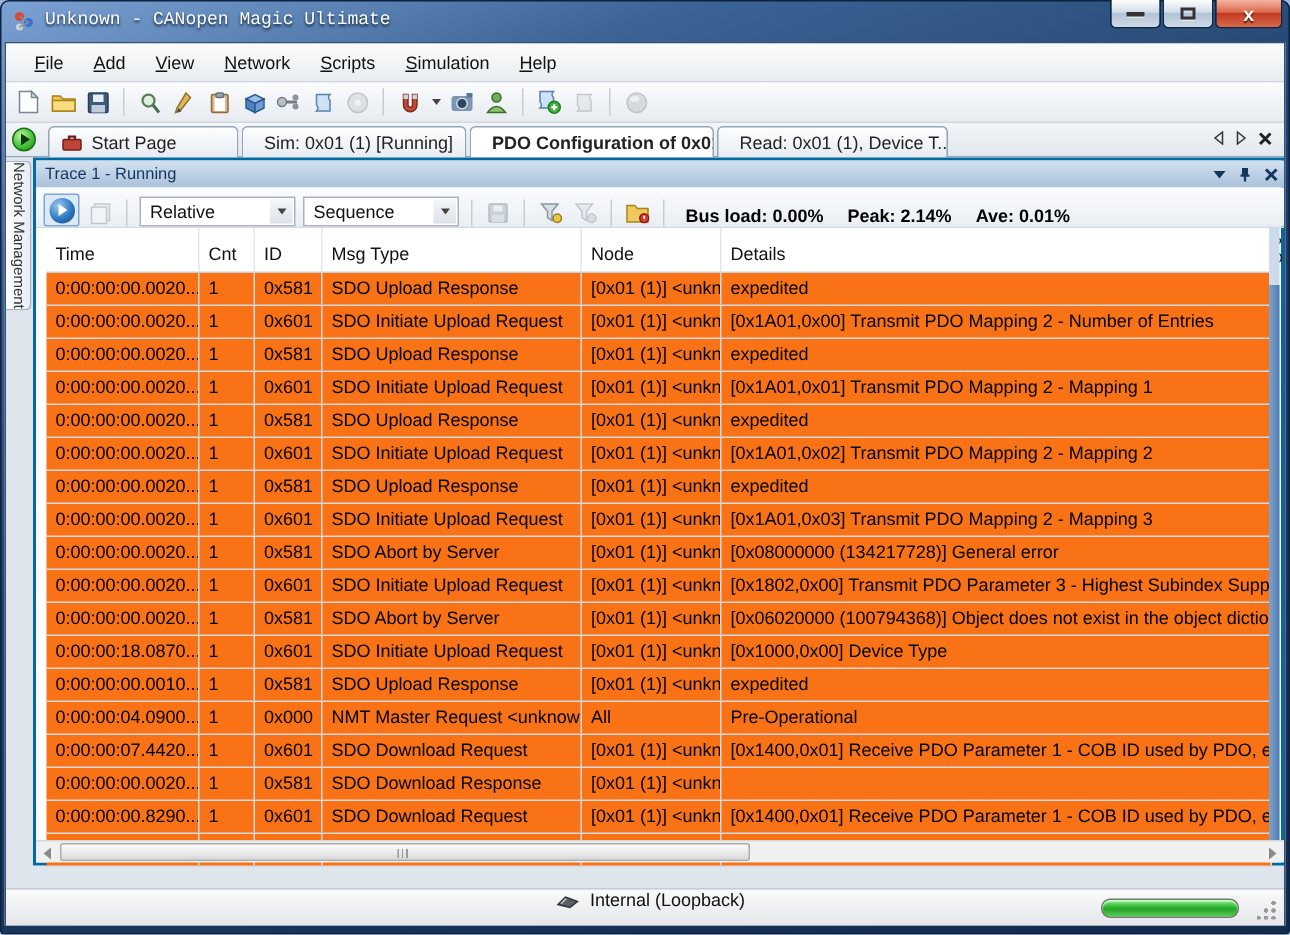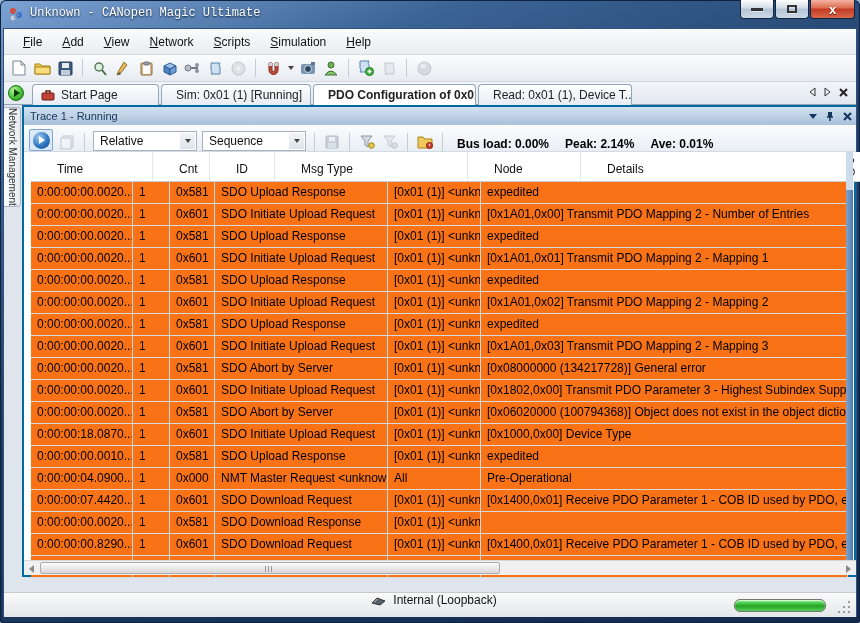--- a/index.html
+++ b/index.html
@@ -54,21 +54,21 @@
   .trace-toolbar{position:absolute;left:0;top:18px;width:832px;height:27px;background:linear-gradient(180deg,#fbfcfe,#e9eef4);border-bottom:1px solid #d4dae1;display:flex;align-items:flex-end;padding-left:5px;gap:5px;}
   .play-wrap{width:24px;height:22px;border:1px solid #7ea6d8;background:#dcE9f7;border-radius:2px;display:flex;align-items:center;justify-content:center;}
   .play{width:17px;height:17px;border-radius:50%;background:radial-gradient(circle at 35% 30%,#9cc8f0,#2f78c2 55%,#14477e 100%);display:flex;align-items:center;justify-content:center;}
   .play-tri{width:0;height:0;border-top:4px solid transparent;border-bottom:4px solid transparent;border-left:6px solid #fff;margin-left:2px;}
   .combo{height:20px;background:#fff;border:1px solid #a9b2bc;display:flex;align-items:center;font-size:12px;color:#111;padding-left:6px;position:relative;}
   .combo .cb-btn{position:absolute;right:1px;top:1px;bottom:1px;width:15px;background:linear-gradient(180deg,#f4f6f8,#dde3ea);display:flex;align-items:center;justify-content:center;}
   .combo1{width:104px;} .combo2{width:104px;}
   .bus-stats{display:flex;gap:16px;font-size:12px;font-weight:bold;color:#000;margin-left:6px;white-space:nowrap;}
   
   .thead{position:absolute;left:7px;top:45px;height:30px;display:flex;border-bottom:1px solid #c9ced4;font-size:12px;color:#111;background:#fff;}
-  .thead .hc{display:flex;align-items:flex-end;padding:0 0 5px 6px;border-right:1px solid #e4e6e9;white-space:nowrap;overflow:hidden;margin-left:20px;}
+  .thead .hc{display:flex;align-items:flex-end;padding:0 0 5px 6px;border-right:1px solid #e4e6e9;white-space:nowrap;overflow:hidden;}
   .tbody{position:absolute;left:7px;top:75px;width:817px;}
   .trow{display:flex;height:22px;border-bottom:1px solid #d8dadd;background:#f97316;}
   .cell{font-size:12px;color:#000;line-height:21px;padding:0 0 0 6px;border-right:1px solid #d8dadd;white-space:nowrap;overflow:hidden;}
   .c-time{width:102px;} .c-cnt{width:37px;} .c-id{width:45px;} .c-msg{width:173px;} .c-node{width:93px;} .c-det{width:367px;}
   .pd-col{position:absolute;left:824px;top:45px;width:7px;height:30px;font-size:10px;line-height:10px;color:#111;overflow:hidden;padding-top:6px;}
   
   .vscroll{position:absolute;right:1px;top:45px;width:7px;height:412px;background:#cddcec;}
   .vthumb{position:absolute;left:0;top:38px;width:7px;height:374px;background:linear-gradient(90deg,#7fa3cc,#4f7cae);}
   .hscroll{position:absolute;left:0;bottom:0;width:832px;height:15px;background:#f0f0f0;border-top:1px solid #d7d7d7;}
   .hthumb{position:absolute;left:16px;top:1px;width:460px;height:12px;background:linear-gradient(180deg,#fdfdfd,#d8d8d8);border:1px solid #ababab;border-radius:2px;}

